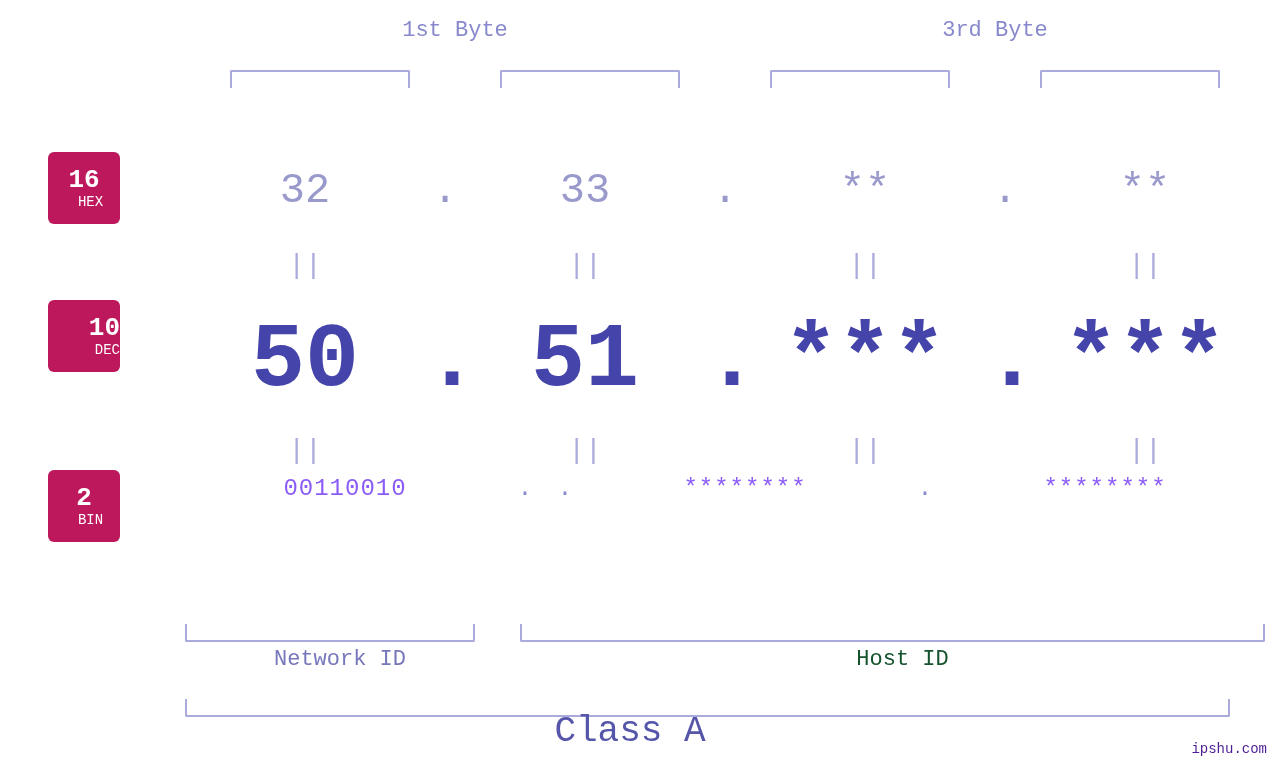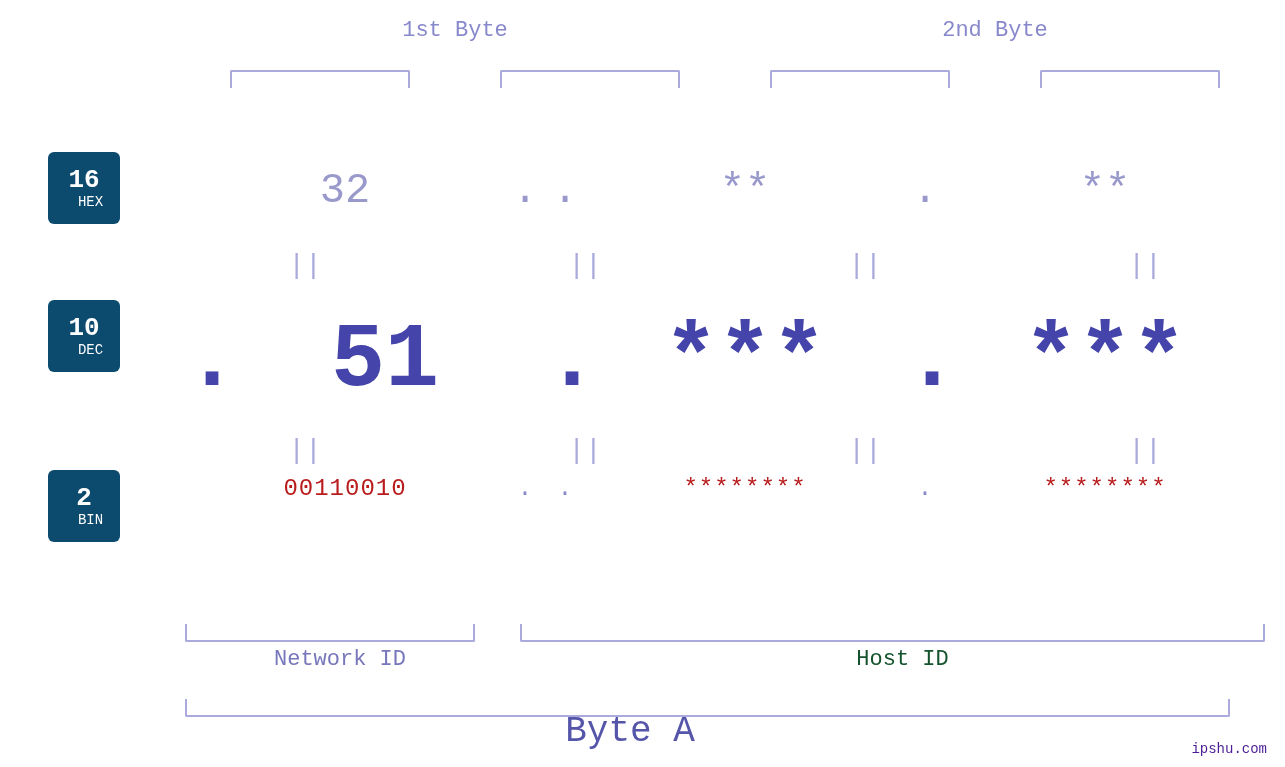--- a/index.html
+++ b/index.html
@@ -52,21 +52,21 @@
       border-bottom: none;
       border-radius: 2px 2px 0 0;
     }
 
     
     .badge {
       position: absolute;
       left: 48px;
       width: 72px;
       height: 72px;
-      background: #0c4a6e;
+      background: #be185d;
       border-radius: 6px;
       display: flex;
       flex-direction: column;
       align-items: center;
       justify-content: center;
       color: white;
       font-family: 'Courier New', Courier, monospace;
     }
 
     .badge-num {
@@ -77,21 +77,21 @@
 
     .badge-label {
       font-size: 14px;
       font-weight: normal;
       margin-left: 13px;
     }
 
     
     .hex-badge { top: 152px; }
     
-    .dec-badge { top: 300px; }
+    .dec-badge { top: 300px; align-items: flex-end; }
     
     .bin-badge { top: 470px; }
 
     
     .data-row {
       display: flex;
       position: absolute;
       left: 185px;
       width: 1080px;
       align-items: center;
@@ -137,21 +137,21 @@
 
     .dec-dot {
       font-size: 90px;
       font-weight: bold;
       color: #4444aa;
     }
 
     
     .bin-val {
       font-size: 24px;
-      color: #b91c1c;
+      color: #8b5cf6;
       letter-spacing: 1px;
     }
 
     .bin-dot {
       font-size: 24px;
       color: #8888cc;
     }
 
     
     .equals-row {
@@ -263,21 +263,21 @@
       color: #4c1d95;
       font-size: 14px;
       font-family: 'Courier New', Courier, monospace;
     }
   </style>
 </head>
 <body>
 
 <div class="byte-headers">
   <div class="byte-header">1st Byte</div>
-  <div class="byte-header">2nd Byte</div>
+  <div class="byte-header">3rd Byte</div>
 </div>
 
 <div class="bracket-row">
   <div class="bracket">
     <div class="bracket-line"></div>
   </div>
   <div class="bracket">
     <div class="bracket-line"></div>
   </div>
   <div class="bracket">
@@ -299,37 +299,39 @@
 </div>
 
 <div class="badge bin-badge">
   <span class="badge-num">2</span>
   <span class="badge-label">BIN</span>
 </div>
 
 <div class="data-row hex-row">
   <div class="cell hex-val">32</div>
   <div class="dot hex-dot">.</div>
+  <div class="cell hex-val">33</div>
   <div class="dot hex-dot">.</div>
   <div class="cell hex-val">**</div>
   <div class="dot hex-dot">.</div>
   <div class="cell hex-val">**</div>
 </div>
 
 <div class="equals-row eq-hex-dec">
   <div class="eq-cell">||</div>
   <div class="eq-spacer"></div>
   <div class="eq-cell">||</div>
   <div class="eq-spacer"></div>
   <div class="eq-cell">||</div>
   <div class="eq-spacer"></div>
   <div class="eq-cell">||</div>
 </div>
 
 <div class="data-row dec-row">
+  <div class="cell dec-val">50</div>
   <div class="dot dec-dot">.</div>
   <div class="cell dec-val">51</div>
   <div class="dot dec-dot">.</div>
   <div class="cell dec-val">***</div>
   <div class="dot dec-dot">.</div>
   <div class="cell dec-val">***</div>
 </div>
 
 <div class="equals-row eq-dec-bin">
   <div class="eq-cell">||</div>
@@ -355,15 +357,15 @@
   <div class="bottom-bracket-host"></div>
 </div>
 
 <div class="id-labels">
   <div class="network-id-label">Network ID</div>
   <div class="host-id-label">Host ID</div>
 </div>
 
 <div class="big-bracket"></div>
 
-<div class="class-label">Byte A</div>
+<div class="class-label">Class A</div>
 
 <div class="watermark">ipshu.com</div>
 
 </body></html>

